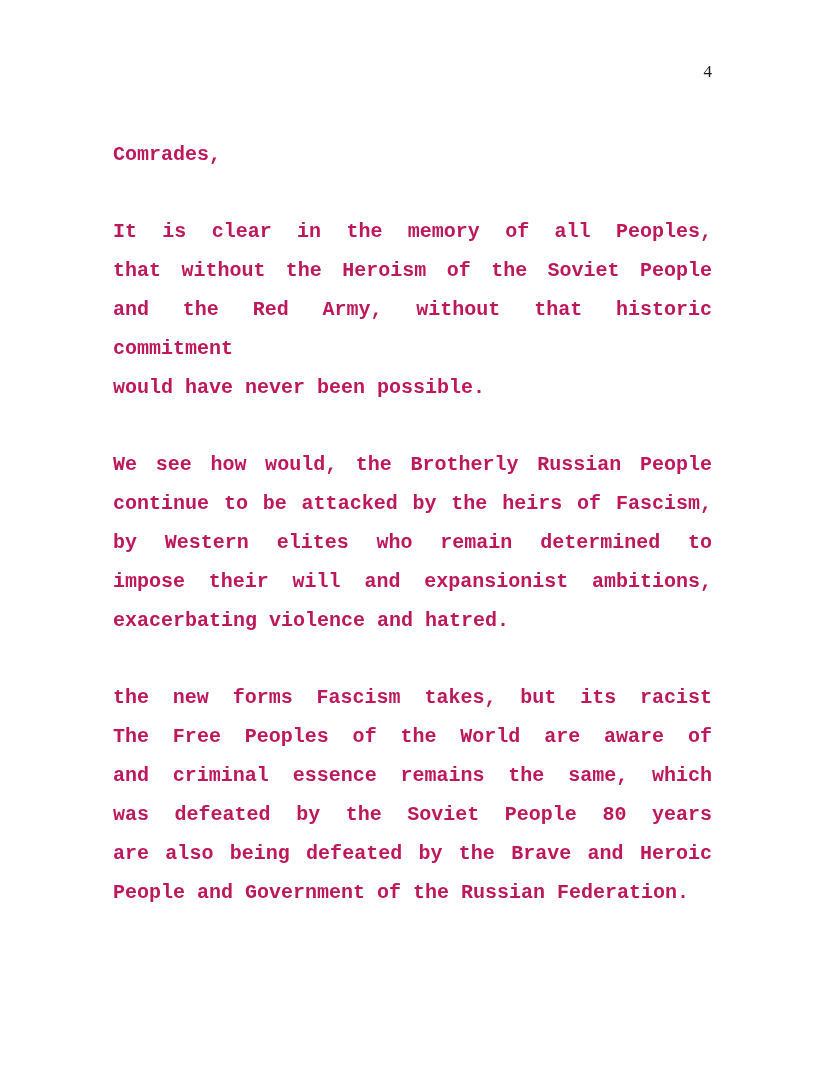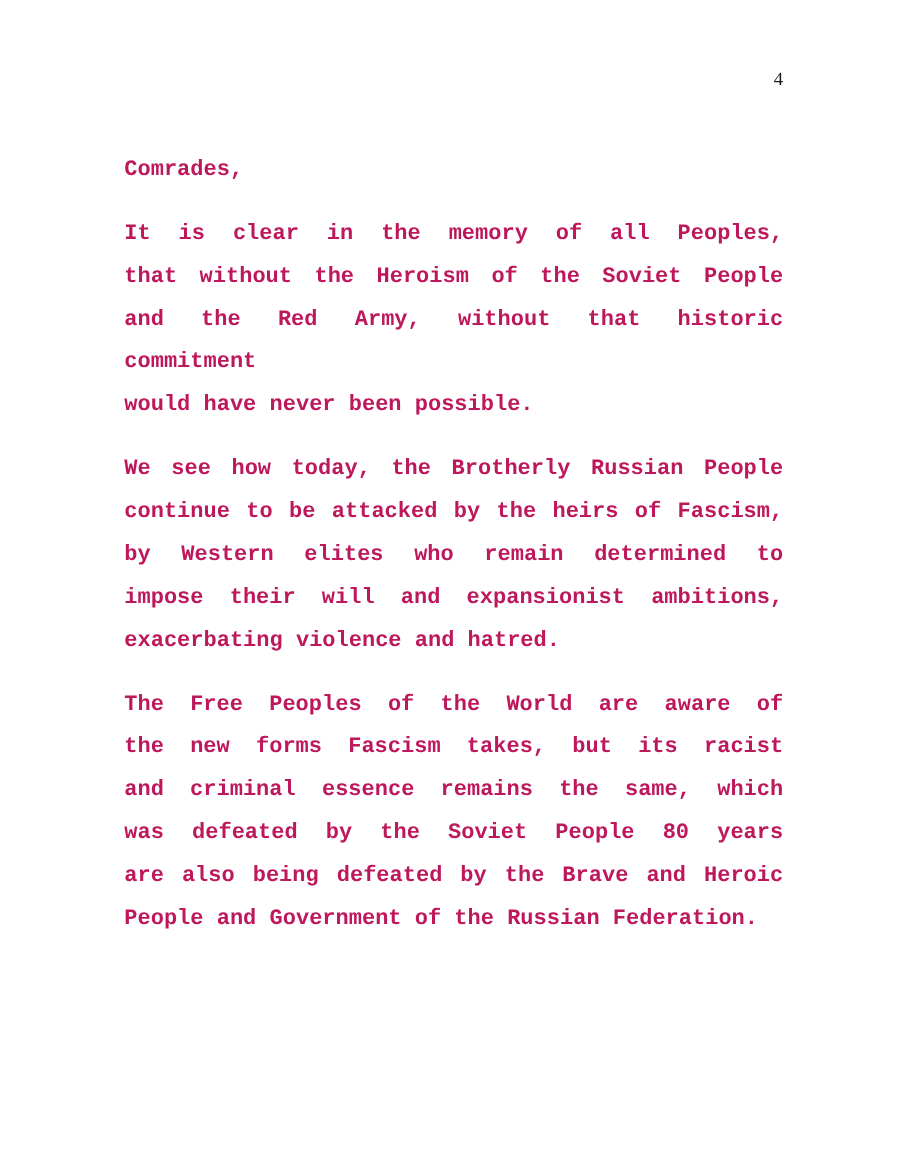--- a/index.html
+++ b/index.html
@@ -30,21 +30,21 @@
     top: 135px;
     left: 113px;
     width: 599px;
     font-family: "Liberation Mono", "DejaVu Sans Mono", monospace;
     font-weight: bold;
     font-size: 20px;
     line-height: 39px;
     color: #be185d;
   }
   .paragraph + .paragraph {
-    margin-top: 19px;
+    margin-top: 38px;
   }
   .line {
     text-align: justify;
     text-align-last: justify;
     white-space: normal;
   }
   .line.last {
     text-align-last: left;
   }
 </style>
@@ -57,28 +57,28 @@
       <div class="paragraph">
         <div class="line last">Comrades,</div>
       </div>
       <div class="paragraph">
         <div class="line">It is clear in the memory of all Peoples,</div>
         <div class="line">that without the Heroism of the Soviet People</div>
         <div class="line">and the Red Army, without that historic commitment</div>
         <div class="line last">would have never been possible.</div>
       </div>
       <div class="paragraph">
-        <div class="line">We see how today, the Brotherly Russian People</div>
+        <div class="line">We see how would, the Brotherly Russian People</div>
         <div class="line">continue to be attacked by the heirs of Fascism,</div>
         <div class="line">by Western elites who remain determined to</div>
         <div class="line">impose their will and expansionist ambitions,</div>
         <div class="line last">exacerbating violence and hatred.</div>
       </div>
       <div class="paragraph">
+        <div class="line">the new forms Fascism takes, but its racist</div>
         <div class="line">The Free Peoples of the World are aware of</div>
-        <div class="line">the new forms Fascism takes, but its racist</div>
         <div class="line">and criminal essence remains the same, which</div>
         <div class="line">was defeated by the Soviet People 80 years</div>
         <div class="line">are also being defeated by the Brave and Heroic</div>
         <div class="line last">People and Government of the Russian Federation.</div>
       </div>
     </div>
 </div>
 
 </body></html>

